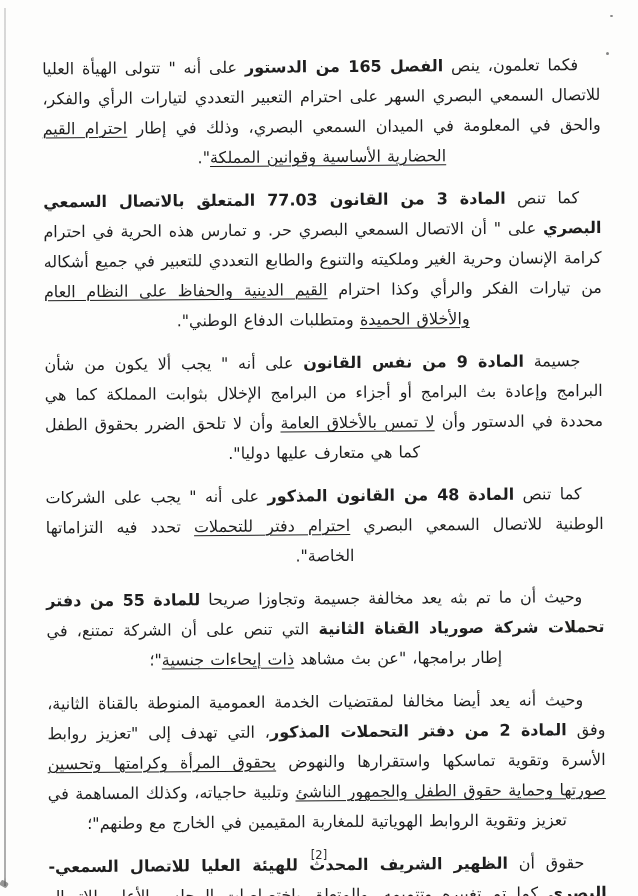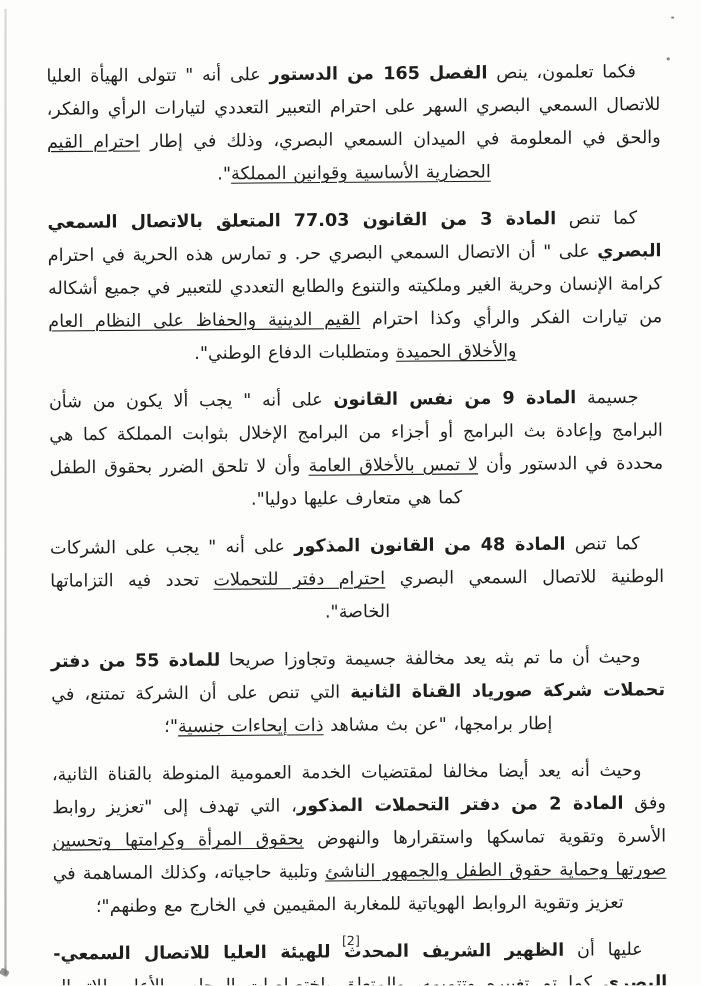--- a/index.html
+++ b/index.html
@@ -61,19 +61,19 @@
   <div class="speck speck-2"></div>
   <div class="corner-smudge"></div>
 
   <div class="content">
       <p class="para"><span>فكما تعلمون، ينص </span><span class="bold">الفصل 165 من الدستور</span><span> على أنه " تتولى الهيأة العليا للاتصال السمعي البصري السهر على احترام التعبير التعددي لتيارات الرأي والفكر، والحق في المعلومة في الميدان السمعي البصري، وذلك في إطار </span><span class="underline">احترام القيم الحضارية الأساسية وقوانين المملكة</span><span>".</span></p>
       <p class="para"><span>كما تنص </span><span class="bold">المادة 3 من القانون 77.03 المتعلق بالاتصال السمعي البصري</span><span> على " أن الاتصال السمعي البصري حر. و تمارس هذه الحرية في احترام كرامة الإنسان وحرية الغير وملكيته والتنوع والطابع التعددي للتعبير في جميع أشكاله من تيارات الفكر والرأي وكذا احترام </span><span class="underline">القيم الدينية والحفاظ على النظام العام والأخلاق الحميدة</span><span> ومتطلبات الدفاع الوطني".</span></p>
       <p class="para"><span>جسيمة </span><span class="bold">المادة 9 من نفس القانون</span><span> على أنه " يجب ألا يكون من شأن البرامج وإعادة بث البرامج أو أجزاء من البرامج الإخلال بثوابت المملكة كما هي محددة في الدستور وأن </span><span class="underline">لا تمس بالأخلاق العامة</span><span> وأن لا تلحق الضرر بحقوق الطفل كما هي متعارف عليها دوليا".</span></p>
       <p class="para"><span>كما تنص </span><span class="bold">المادة 48 من القانون المذكور</span><span> على أنه " يجب على الشركات الوطنية للاتصال السمعي البصري </span><span class="underline">احترام دفتر للتحملات</span><span> تحدد فيه التزاماتها الخاصة".</span></p>
       <p class="para"><span>وحيث أن ما تم بثه يعد مخالفة جسيمة وتجاوزا صريحا </span><span class="bold">للمادة 55 من دفتر تحملات شركة صورياد القناة الثانية</span><span> التي تنص على أن الشركة تمتنع، في إطار برامجها، "عن بث مشاهد </span><span class="underline">ذات إيحاءات جنسية</span><span>"؛</span></p>
       <p class="para"><span>وحيث أنه يعد أيضا مخالفا لمقتضيات الخدمة العمومية المنوطة بالقناة الثانية، وفق </span><span class="bold">المادة 2 من دفتر التحملات المذكور</span><span>، التي تهدف إلى "تعزيز روابط الأسرة وتقوية تماسكها واستقرارها والنهوض </span><span class="underline">بحقوق المرأة وكرامتها وتحسين صورتها وحماية حقوق الطفل والجمهور الناشئ</span><span> وتلبية حاجياته، وكذلك المساهمة في تعزيز وتقوية الروابط الهوياتية للمغاربة المقيمين في الخارج مع وطنهم"؛</span></p>
-      <p class="para"><span>عليها أن </span><span class="bold">الظهير الشريف المحدث للهيئة العليا للاتصال السمعي-البصري</span><span> كما تم تغييره وتتميمه، والمتعلق باختصاصات المجلس الأعلى للاتصال السمعي-البصري، لاسيما الفقرات 8 و11 من المادة 3 منه، ينص على أن المجلس الأعلى للاتصال السمعي البصري تناط به عدد من المهام</span></p>
+      <p class="para"><span>حقوق أن </span><span class="bold">الظهير الشريف المحدث للهيئة العليا للاتصال السمعي-البصري</span><span> كما تم تغييره وتتميمه، والمتعلق باختصاصات المجلس الأعلى للاتصال السمعي-البصري، لاسيما الفقرات 8 و11 من المادة 3 منه، ينص على أن المجلس الأعلى للاتصال السمعي البصري تناط به عدد من المهام</span></p>
     </div>
 
   <div class="footer">
     <span>[2]</span>
   </div>
 </div>
 
 </body></html>

